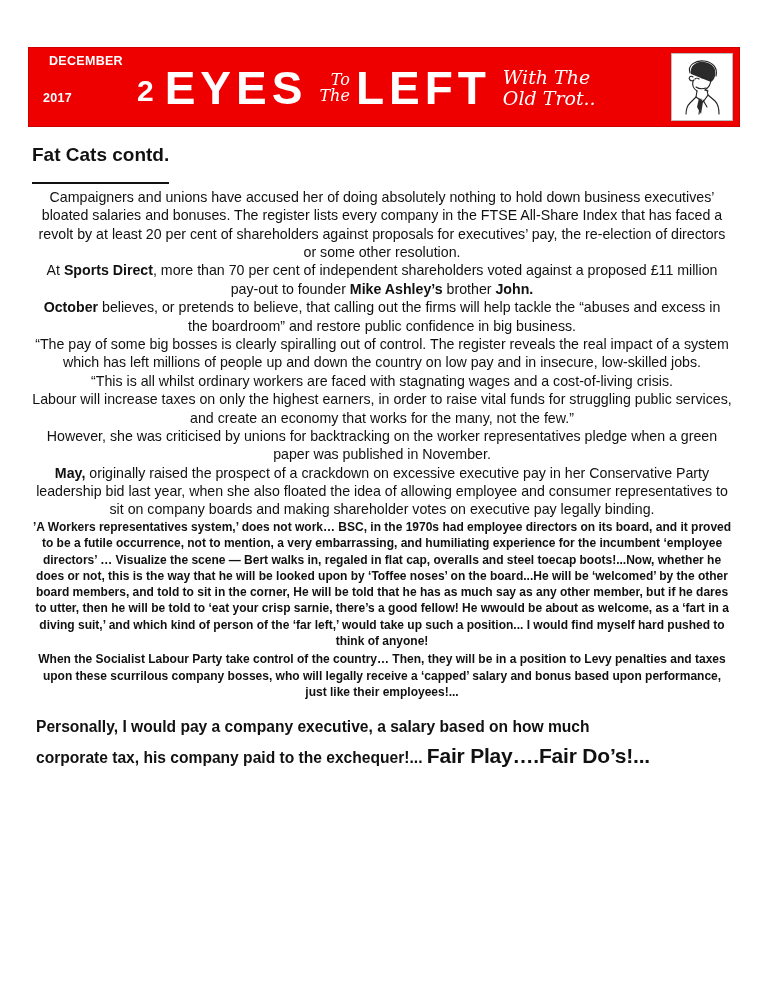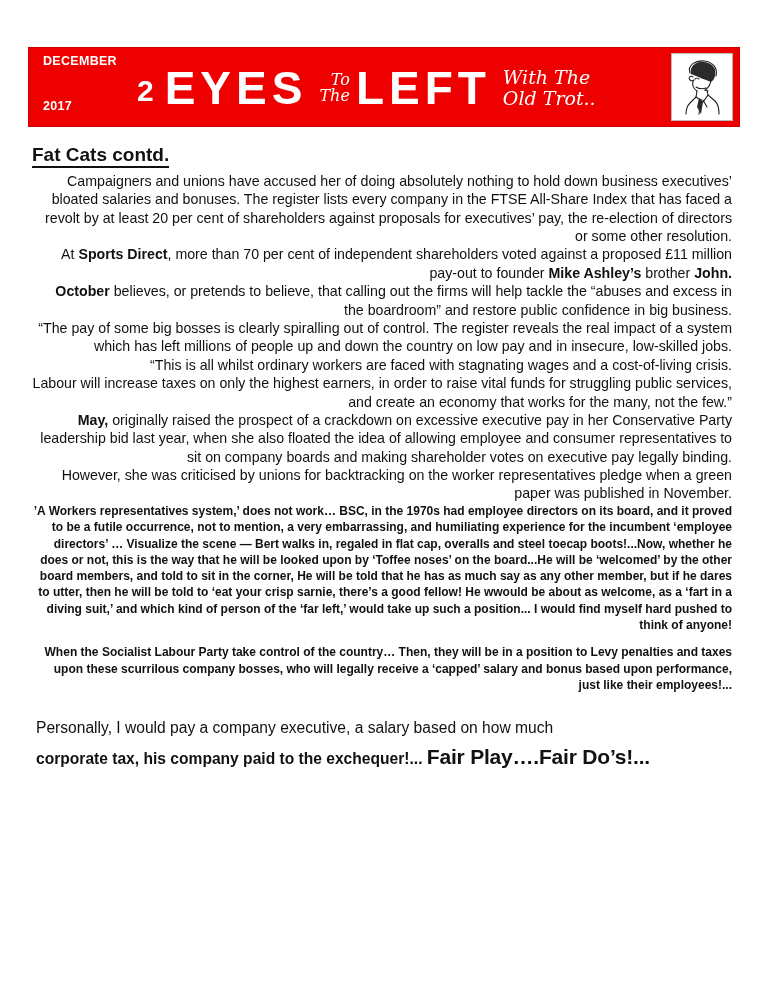--- a/index.html
+++ b/index.html
@@ -35,36 +35,36 @@
     align-items: stretch;
     position: relative;
     box-sizing: border-box;
   }
   .mast-date {
     width: 108px;
     flex: 0 0 108px;
     color: #ffffff;
     position: relative;
     box-sizing: border-box;
-    padding: 7px 0 0 14px;
+    padding: 7px 0 0 20px;
   }
   .mast-month {
     font-size: 12.5px;
     font-weight: bold;
     letter-spacing: 0.3px;
     line-height: 1;
   }
   .mast-year {
     font-size: 12.5px;
     font-weight: bold;
     letter-spacing: 0.3px;
     line-height: 1;
     position: absolute;
     left: 14px;
-    top: 52px;
+    top: 44px;
   }
   .mast-title {
     flex: 1 1 auto;
     display: flex;
     align-items: center;
     color: #ffffff;
     overflow: hidden;
     position: relative;
   }
   .mast-num {
@@ -124,49 +124,49 @@
   }
   .mast-portrait svg { display: block; }
 
   
   .headline {
     font-size: 19px;
     font-weight: bold;
     margin: 8px 0 3px 4px;
     display: inline-block;
     border-bottom: 2px solid #111111;
-    padding-bottom: 0px;
+    padding-bottom: 16px;
     line-height: 1.15;
   }
   .headline-wrap { margin-top: 9px; }
 
   .body-col {
     margin: 1px 0 0 4px;
     width: 700px;
   }
   p.t {
     font-size: 14.2px;
     line-height: 1.295;
     margin: 0 0 0 0;
-    text-align: right;
+    text-align: center;
     hyphens: none;
   }
   p.t.bold {
     font-weight: bold;
     font-size: 12px;
     line-height: 1.36;
   }
-  p.spaced { margin-top: 11px; }
+  p.spaced { margin-top: 2px; }
   b.inl { font-weight: bold; }
 
   .final-a {
     font-size: 15.6px;
-    font-weight: normal;
+    font-weight: bold;
     line-height: 1.42;
-    margin: 24px 0 0 4px;
+    margin: 16px 0 0 4px;
   }
   .final-b {
     font-size: 15.6px;
     font-weight: bold;
     line-height: 1.45;
     margin: 3px 0 0 4px;
   }
   .huge {
     font-size: 21px;
     font-weight: bold;
@@ -233,24 +233,24 @@
     <p class="t"><span>At </span><b class="inl">Sports Direct</b><span>, more than 70 per cent of independent shareholders voted against a proposed £11 million pay-out to founder </span><b class="inl">Mike Ashley’s</b><span> brother </span><b class="inl">John.</b></p>
 
     <p class="t"> <b class="inl">October</b><span> believes, or pretends to believe, that calling out the firms will help tackle the “abuses and excess in the boardroom” and restore public confidence in big business.</span></p>
 
     <p class="t">“The pay of some big bosses is clearly spiralling out of control. The register reveals the real impact of a system which has left millions of people up and down the country on low pay and in insecure, low-skilled jobs.</p>
 
     <p class="t">“This is all whilst ordinary workers are faced with stagnating wages and a cost-of-living crisis.</p>
 
     <p class="t">Labour will increase taxes on only the highest earners, in order to raise vital funds for struggling public services, and create an economy that works for the many, not the few.”</p>
 
+    <p class="t">However, she was criticised by unions for backtracking on the worker representatives pledge when a green paper was published in November.</p>
+
     <p class="t"><b class="inl">May,</b><span> originally raised the prospect of a crackdown on excessive executive pay in her Conservative Party leadership bid last year, when she also floated the idea of allowing employee and consumer representatives to sit on company boards and making shareholder votes on executive pay legally binding.</span></p>
 
-    <p class="t">However, she was criticised by unions for backtracking on the worker representatives pledge when a green paper was published in November.</p>
-
     <p class="t bold">’A Workers representatives system,’ does not work… BSC, in the 1970s had employee directors on its board, and it proved to be a futile occurrence, not to mention, a very embarrassing, and humiliating experience for the incumbent ‘employee directors’ … Visualize the scene — Bert walks in, regaled in flat cap, overalls and steel toecap boots!...Now, whether he does or not, this is the way that he will be looked upon by  ‘Toffee noses’ on the board...He will be ‘welcomed’ by the other board members, and told to sit in the corner, He will be told that he has as much say as any other member, but if he dares to utter, then he will be told to ‘eat your crisp sarnie,  there’s a good   fellow! He wwould be about as welcome, as a ‘fart in a diving suit,’ and which kind of person of the ‘far left,’ would take up such a  position... I would find myself hard pushed to think of anyone!</p>
 
     <p class="t bold spaced">When the  Socialist Labour Party take control of the country… Then, they will be in a position to Levy penalties and taxes upon these scurrilous company bosses, who will legally receive a ‘capped’ salary and bonus based upon  performance, just like their employees!...</p>
 
     <div class="final-a">Personally, I would pay a company executive, a salary based on how much</div>
 
     <div class="final-b"><span>corporate tax, his company paid to the exchequer!... </span><span class="huge">Fair Play….Fair Do’s!...</span></div>
 
   </div>
 

